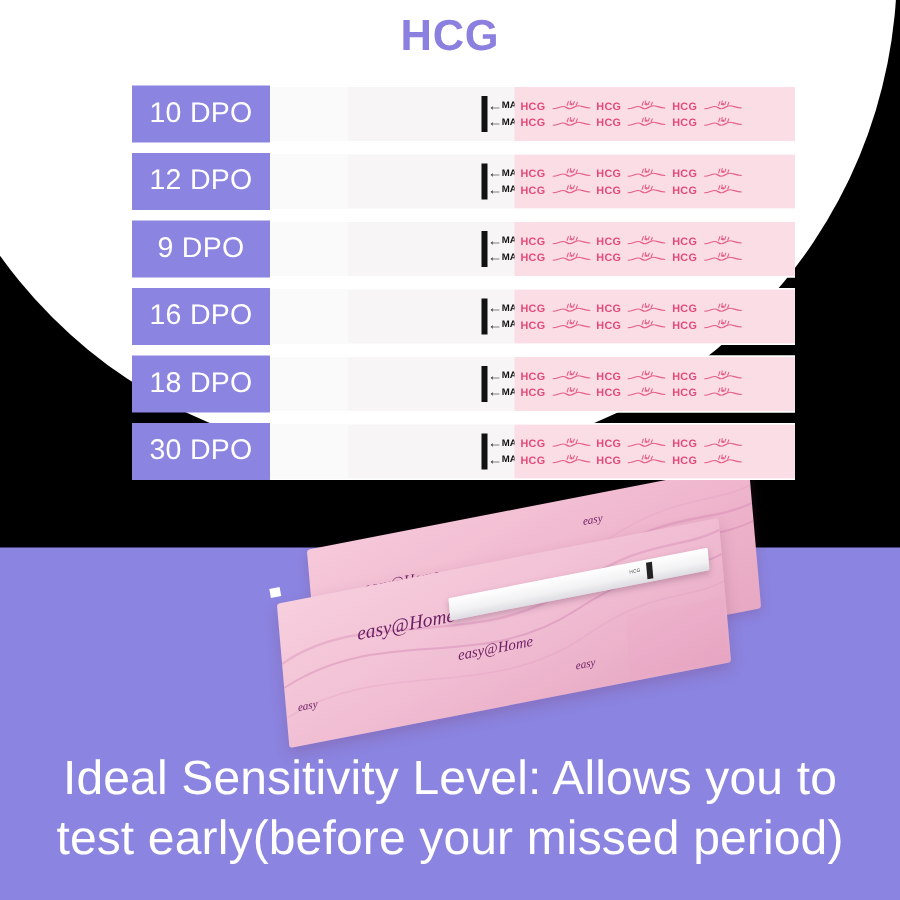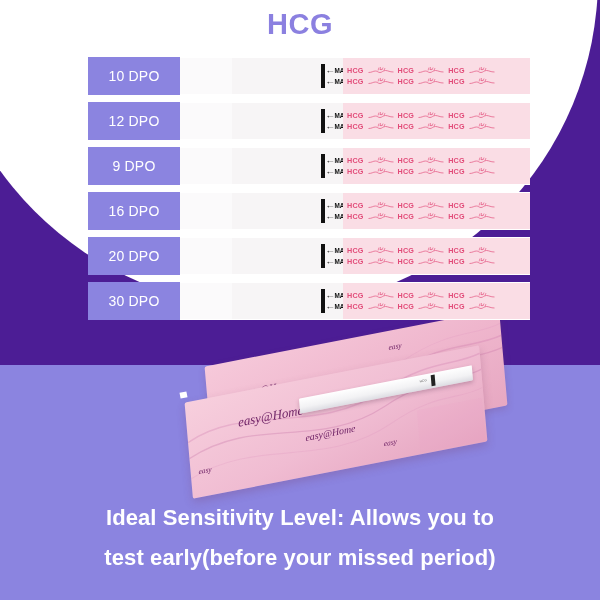--- a/index.html
+++ b/index.html
@@ -4,21 +4,21 @@
 <title>HCG Sensitivity Chart</title>
 <style>
   html,body{margin:0;padding:0;}
   body{
     width:600px;height:600px;
     font-family:"Liberation Sans","DejaVu Sans",sans-serif;
     background:#ffffff;
     overflow:hidden;
     position:relative;
   }
-  #page{position:relative;width:600px;height:600px;overflow:hidden;background:#4c1d95;}
+  #page{position:relative;width:600px;height:600px;overflow:hidden;background:#000000;}
 
   
   .purple-panel{
     position:absolute;left:0;right:0;bottom:0;height:235px;
     background:#8b84e0;z-index:1;
   }
   .white-circle{
     position:absolute;
     left:-62px;top:-352px;
     width:660px;height:660px;
@@ -48,21 +48,21 @@
     height:38px;
     margin-bottom:7px;
     display:flex;
     align-items:stretch;
   }
   .row-label{
     width:92px;
     flex:0 0 92px;
     background:#8b84e0;
     color:#ffffff;
-    font-size:14px;
+    font-size:19px;
     display:flex;align-items:center;justify-content:center;
     letter-spacing:0.2px;
   }
   .strip{
     position:relative;
     flex:1 1 auto;
     background:#f7f5f6;
     border-top:1px solid #ffffff;
     border-bottom:1px solid #ffffff;
     overflow:hidden;
@@ -202,22 +202,22 @@
   .brand-md{font-size:10px;}
   .brand-sm{font-size:7.5px;}
   .wave{position:absolute;opacity:0.5;}
 
   .banner{
     position:absolute;
     left:0;right:0;bottom:22px;
     z-index:9;
     text-align:center;
     color:#ffffff;
-    font-size:22px;
-    font-weight:bold;
+    font-size:32px;
+    font-weight:normal;
     line-height:40px;
     letter-spacing:0.1px;
   }
   .banner-line{display:block;}
 </style>
 </head>
 <body>
 
 <div id="page">
 
@@ -497,21 +497,21 @@
                 <path d="M1,13 C8,13 10,10 15,10 C19,10 20,13 24,13" stroke="#e24a78" stroke-width="1.6" fill="none"></path>
                 <path d="M24,13 C28,13 30,9 35,9 C40,9 43,12 51,12" stroke="#e24a78" stroke-width="1.6" fill="none"></path>
                 <path d="M20,9 L22,3 M24,8 L25,2 M28,8 L30,3 M32,9 L34,4" stroke="#e24a78" stroke-width="1.4" fill="none"></path>
                 <circle cx="26" cy="7" r="1.6" fill="#e24a78"></circle>
               </svg>
             </div>
           </div>
         </div>
       </div>
       <div class="row">
-        <div class="row-label">20 DPO</div>
+        <div class="row-label">18 DPO</div>
         <div class="strip">
           <div class="strip-end"></div>
           <div class="max-marker">
             <div class="max-bar"></div>
             <div class="max-arrows">
               <div class="max-line">
                 <span class="max-arrow-glyph">←</span>
                 <span>MAX</span>
               </div>
               <div class="max-line">

